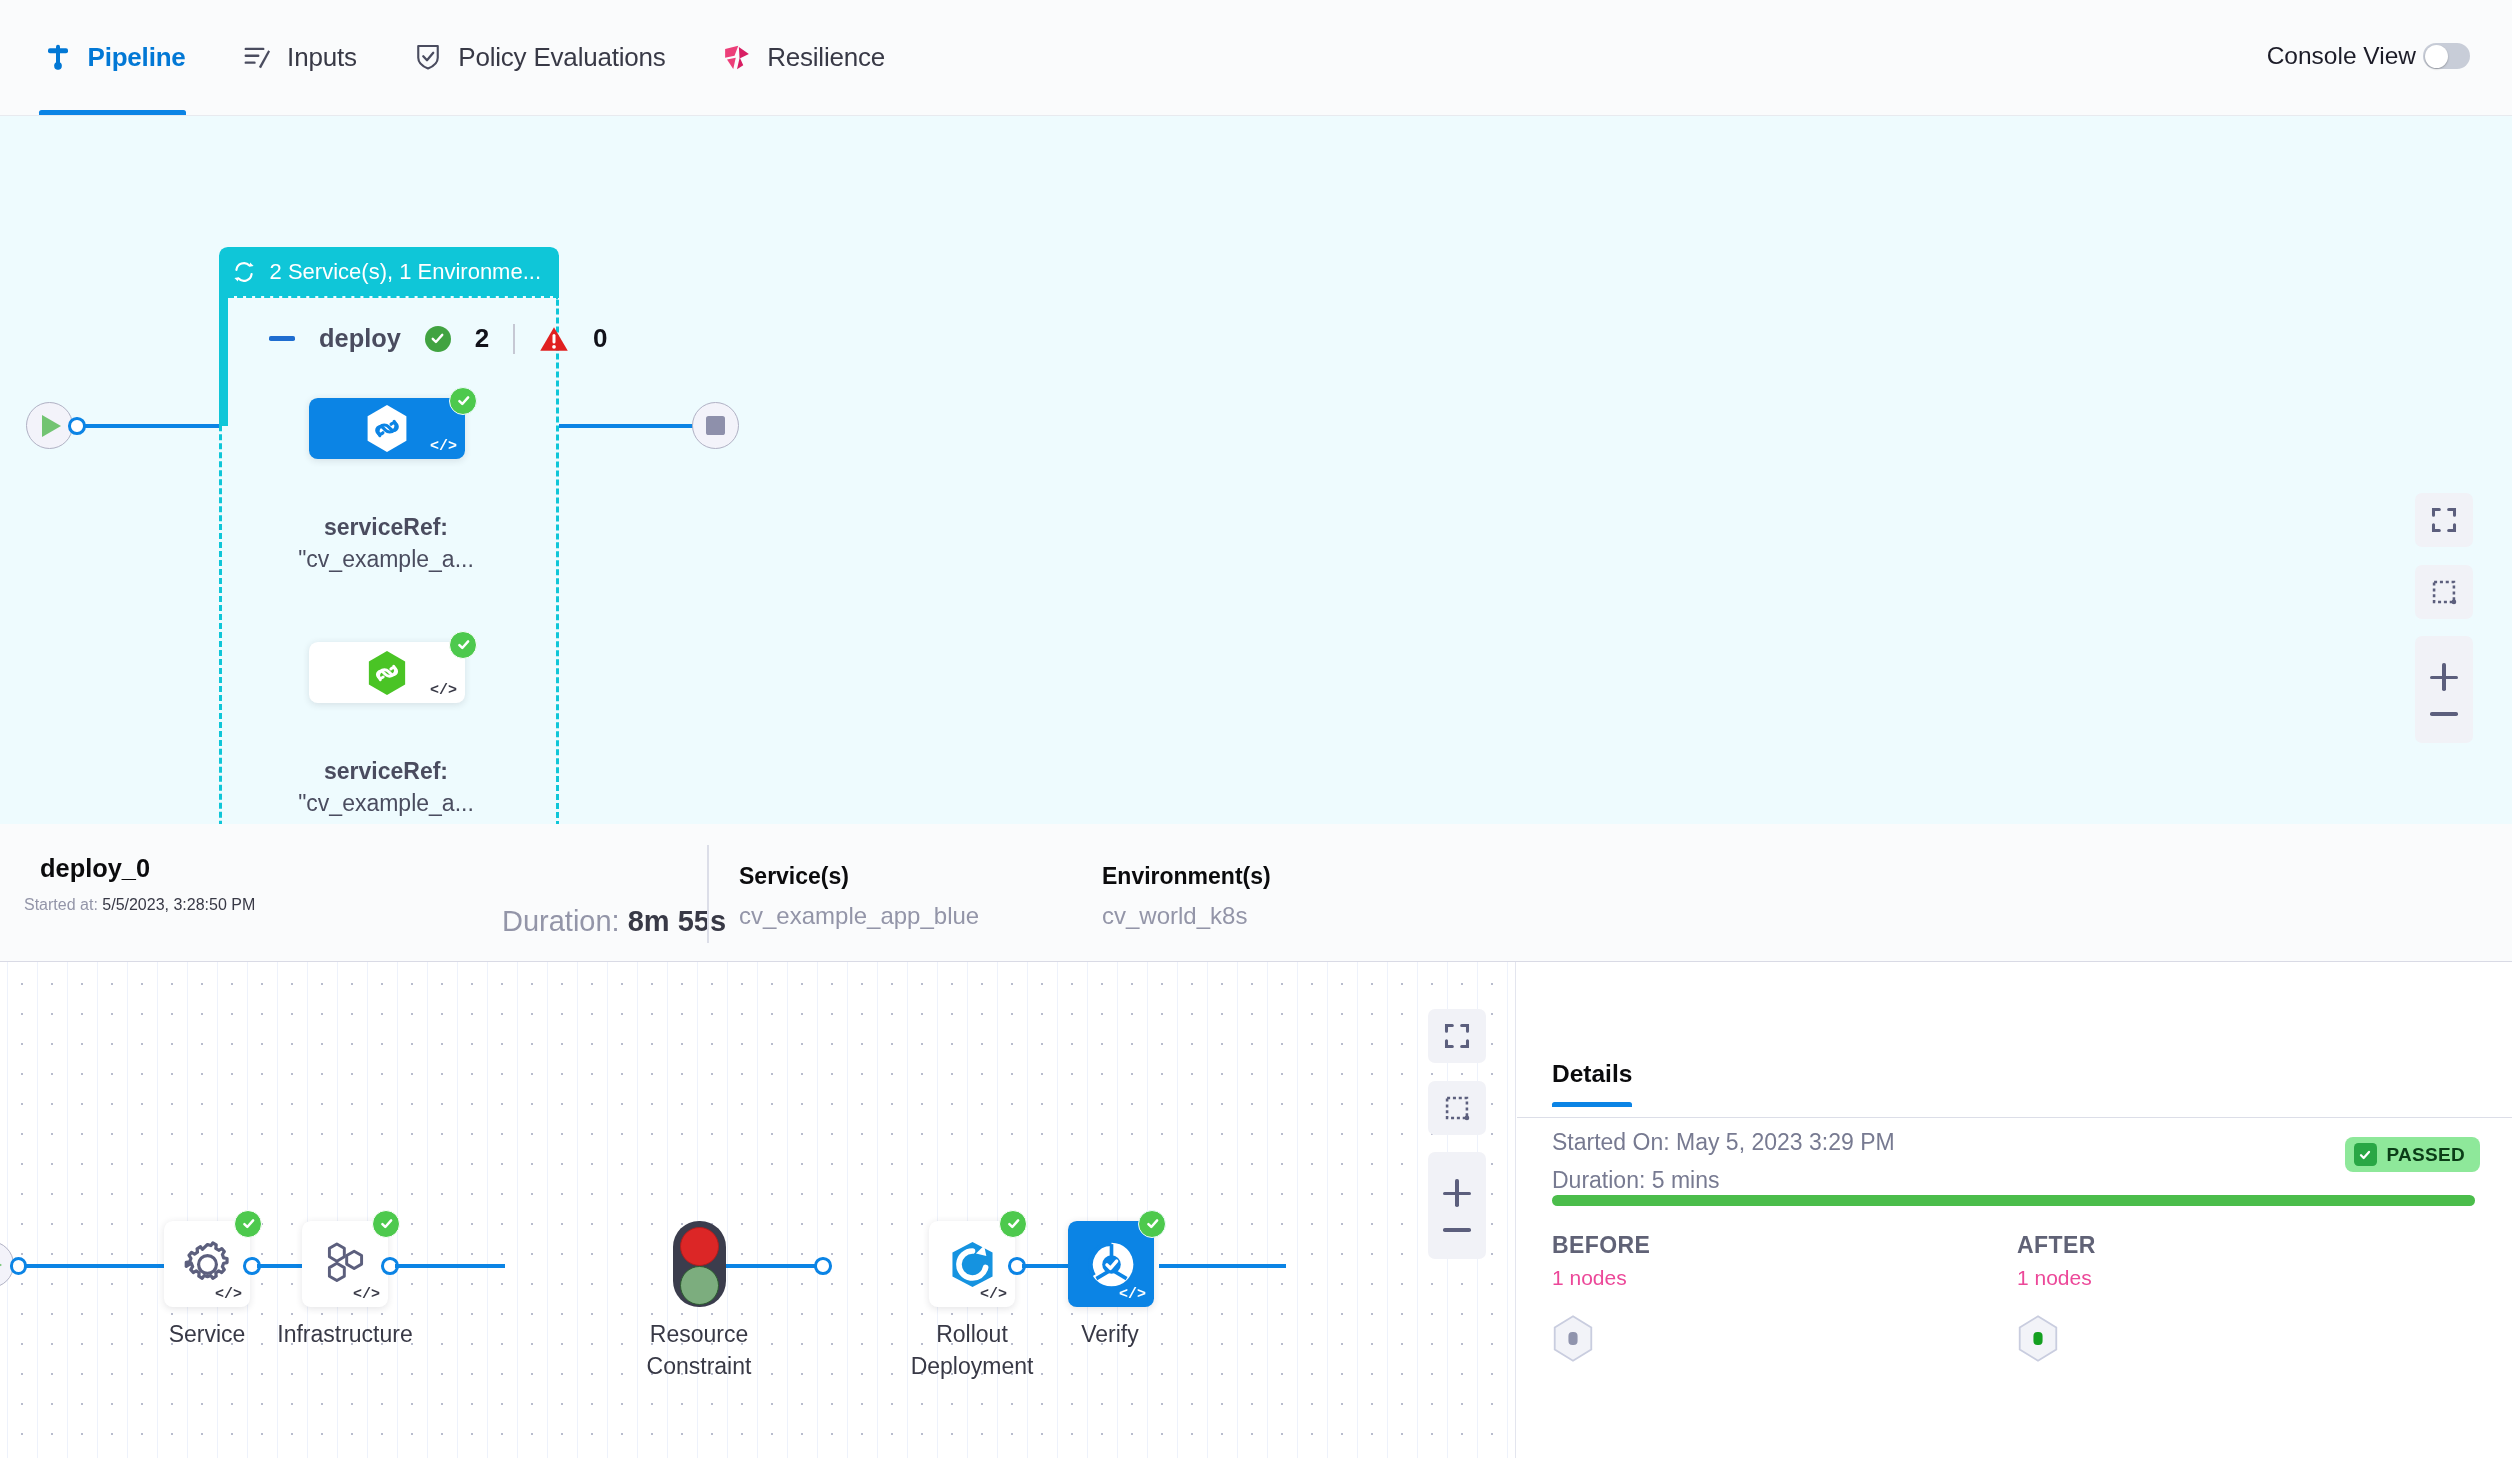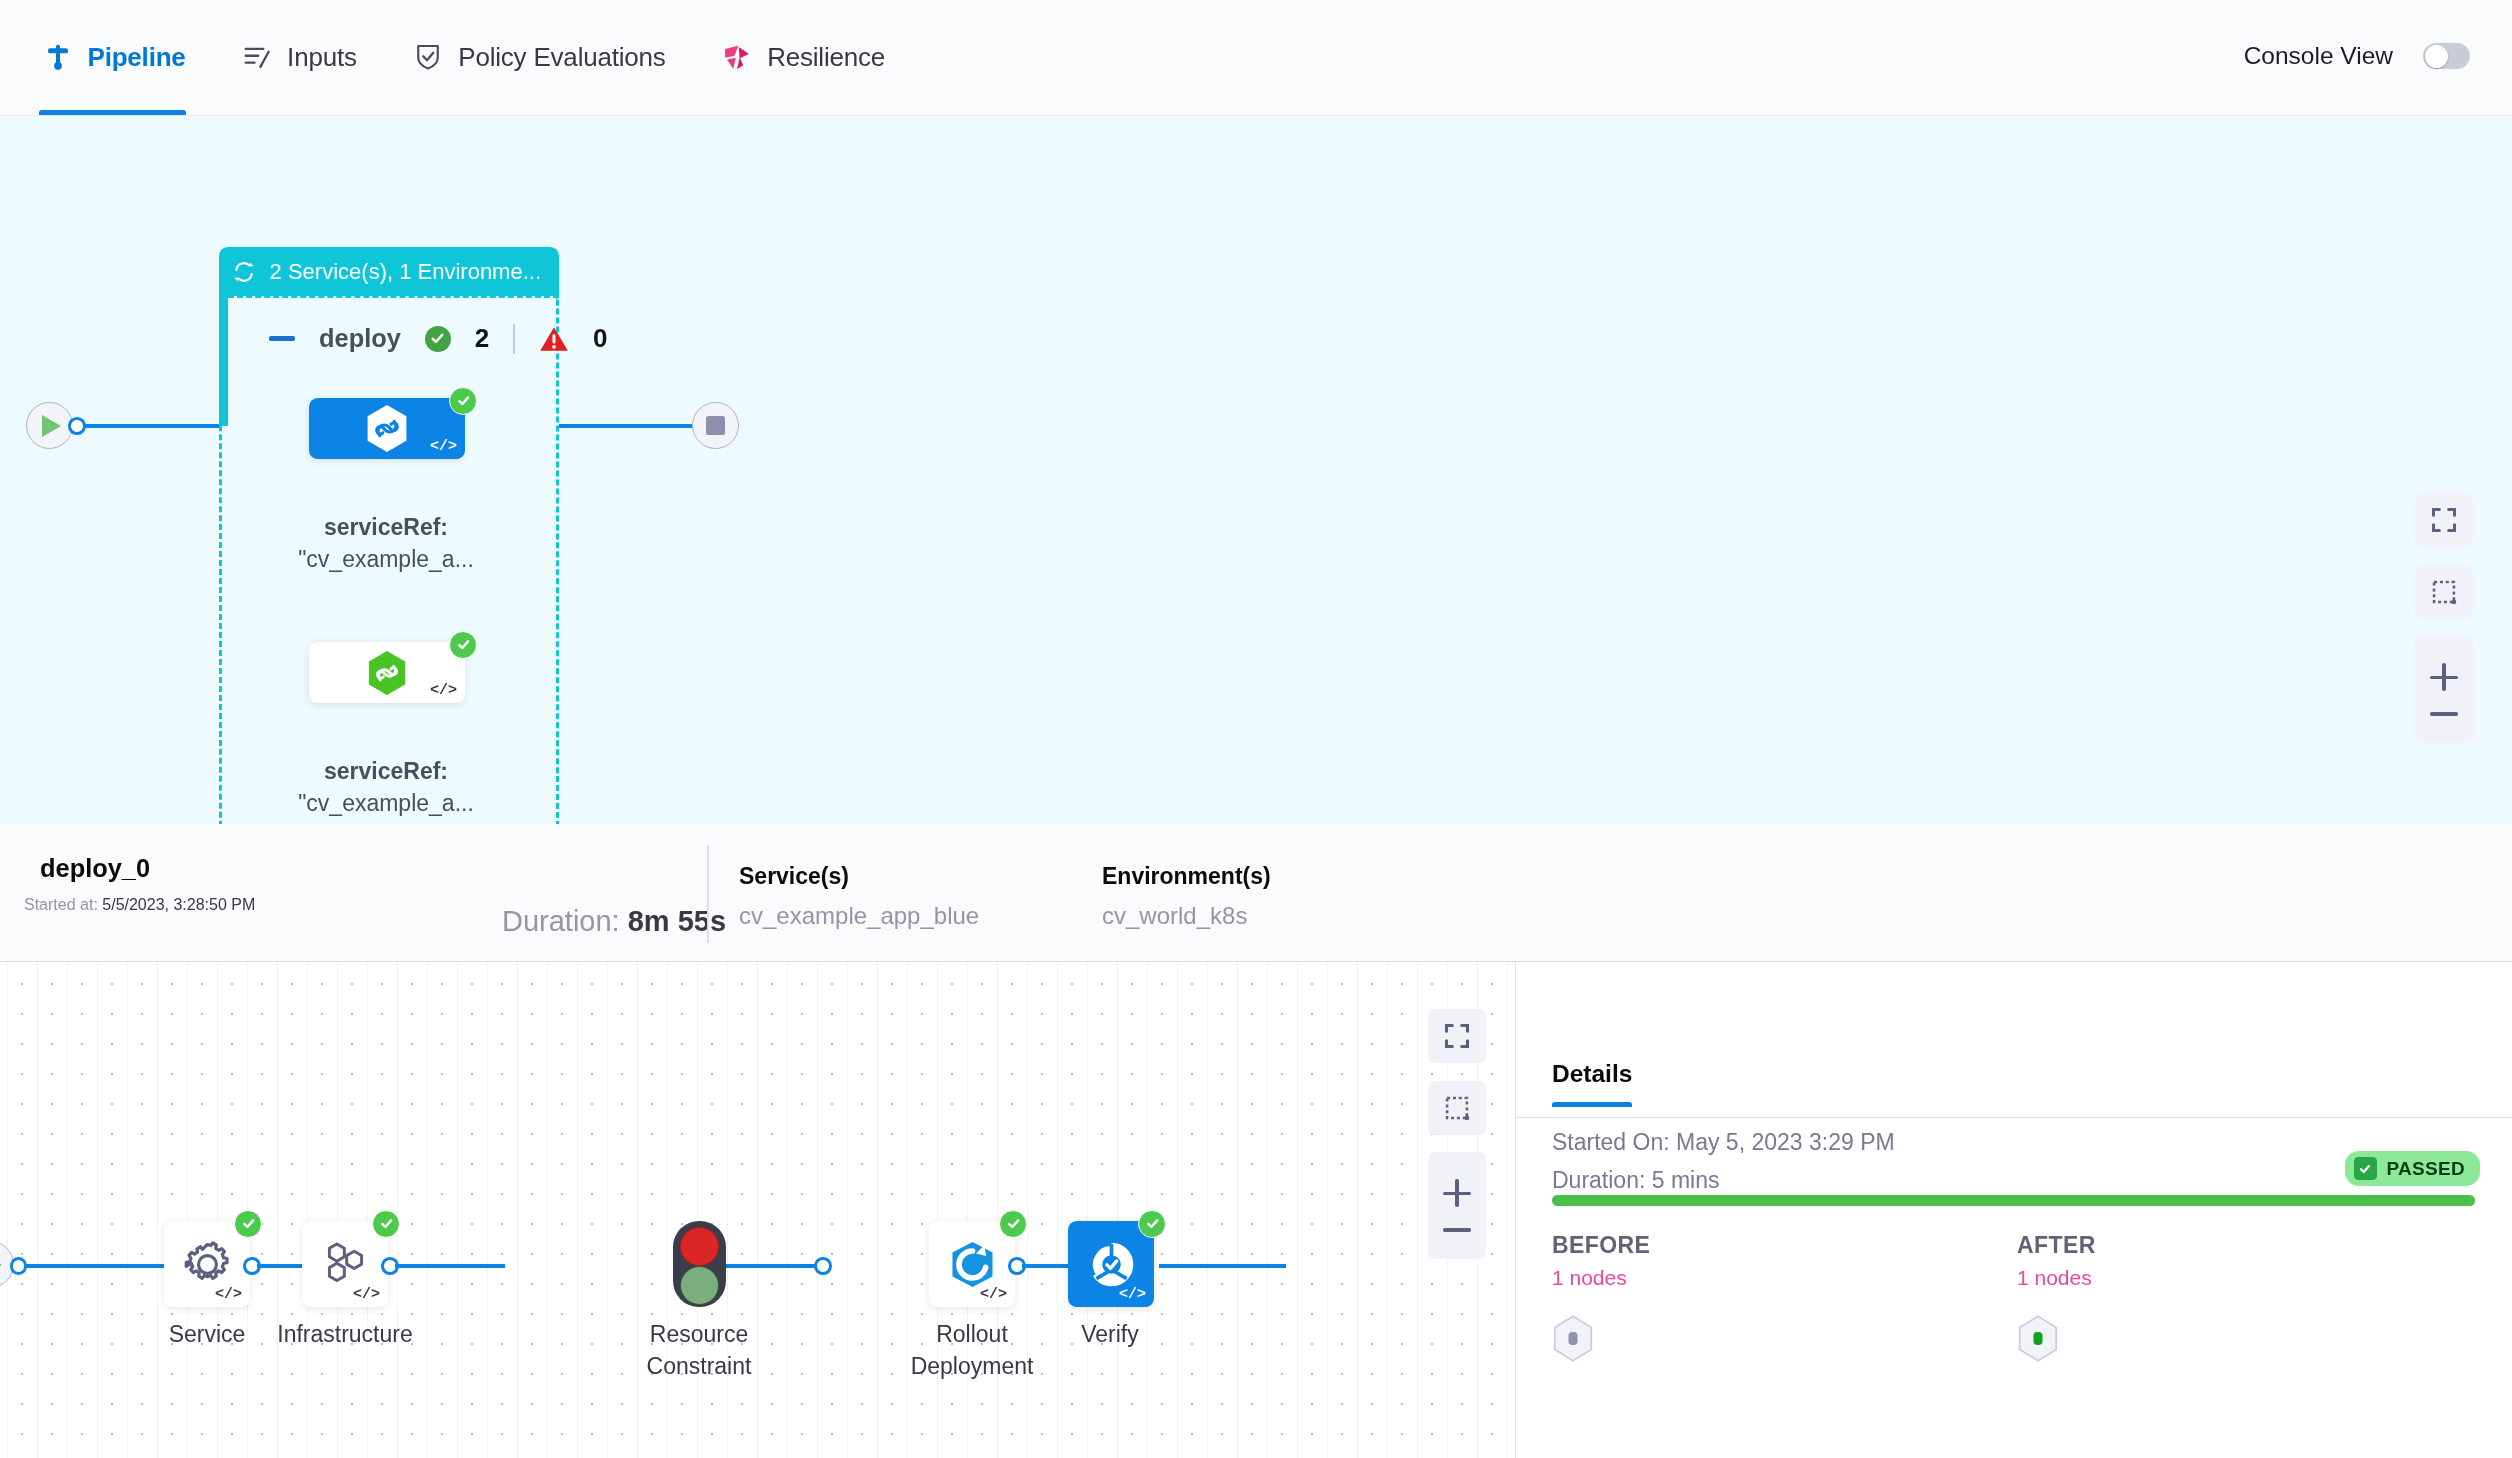--- a/index.html
+++ b/index.html
@@ -31,21 +31,21 @@
   }
   .tab.active { color: #0278d5; font-weight: bold; }
   .tab.active::after {
     content: ""; position: absolute; left: 0; right: 23px; bottom: 0;
     height: 5.3px; background: #0b84e5; border-radius: 2.6px 2.6px 0 0;
   }
   .tab .ic { width: 30px; height: 30px; display: block; flex: 0 0 30px; }
 
   .console-view {
     position: absolute; right: 42px; top: 42px;
-    display: flex; align-items: center; gap: 30px;
+    display: flex; align-items: center; gap: 7px;
   }
   .console-view .cv-label { font-size: 24.5px; color: #1c1c28; }
   .toggle {
     width: 47px; height: 26px; border-radius: 13px;
     background: #c8cdd8; position: relative; cursor: pointer;
   }
   .toggle .knob {
     position: absolute; left: 1.8px; top: 1.8px;
     width: 23px; height: 23px; border-radius: 50%;
     background: #fff; box-shadow: 0 0.9px 1.8px rgba(0,0,0,.3);
@@ -231,23 +231,23 @@
     padding-bottom: 19px;
   }
   .det-tab::after {
     content: ""; position: absolute; left: 0; right: 0; bottom: 0;
     height: 5.3px; background: #0b84e5; border-radius: 2.6px 2.6px 0 0;
   }
 
   .det-body { position: absolute; left: 0; top: 156px; width: 995px; height: 341px; }
   .det-line { position: absolute; left: 35px; font-size: 23px; color: #777a91; }
   .passed {
-    position: absolute; right: 32px; top: 33px;
+    position: absolute; right: 32px; top: 19px;
     display: flex; align-items: center; gap: 9.6px;
-    background: #8ee89a; border-radius: 14px; padding: 6.1px 15px 6.1px 8.8px;
+    background: #8ee89a; border-radius: 8px; padding: 6.1px 15px 6.1px 8.8px;
   }
   .passed .chk {
     width: 23px; height: 23px; border-radius: 4.4px; background: #29a745;
     display: flex; align-items: center; justify-content: center;
   }
   .passed .txt { font-size: 19px; font-weight: bold; color: #0b3d17; letter-spacing: 0.3px; }
 
   .greenbar {
     position: absolute; left: 35px; top: 77px; width: 923px; height: 10.5px;
     background: #4bbd4b; border-radius: 5.3px;

